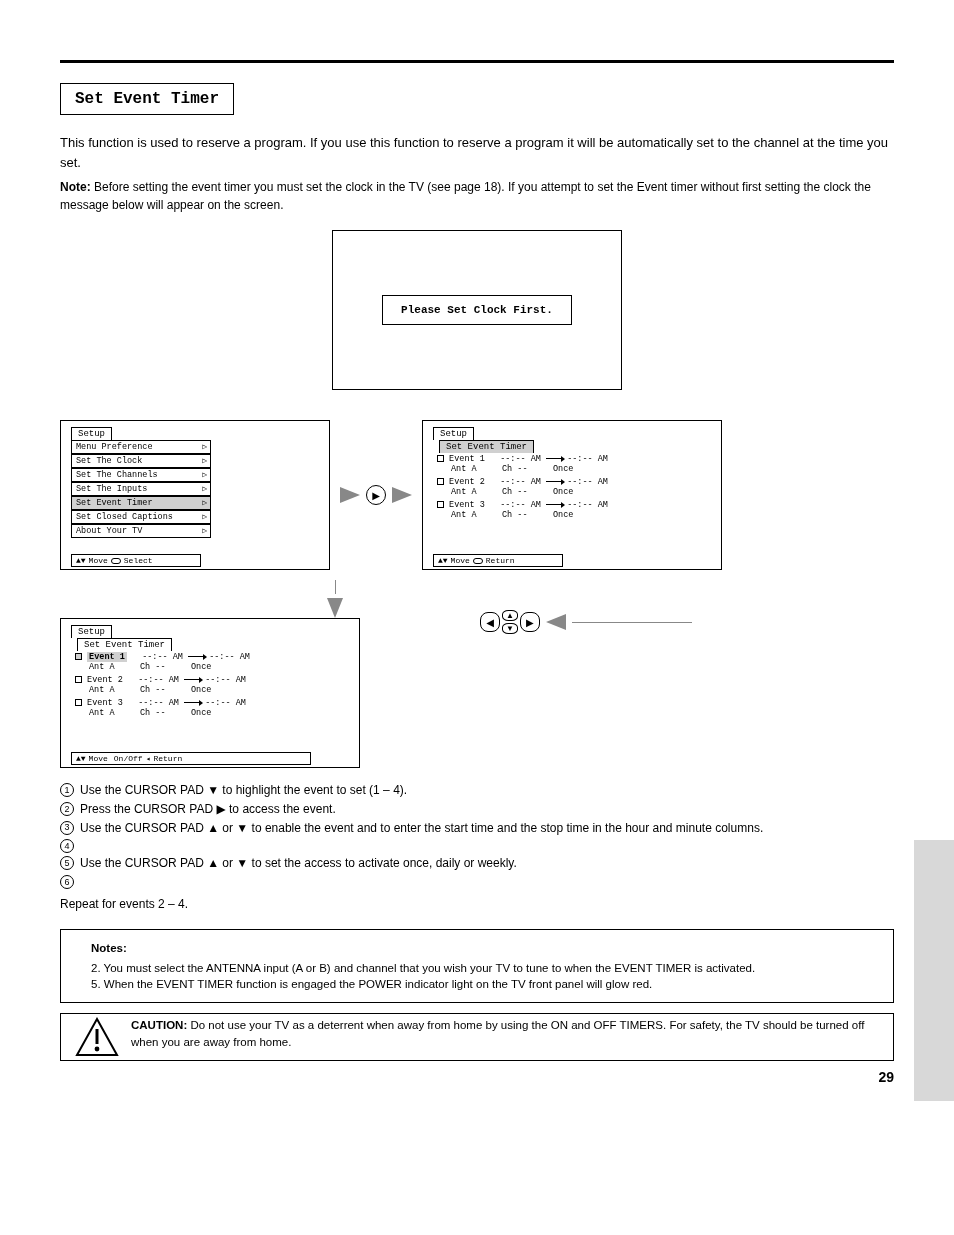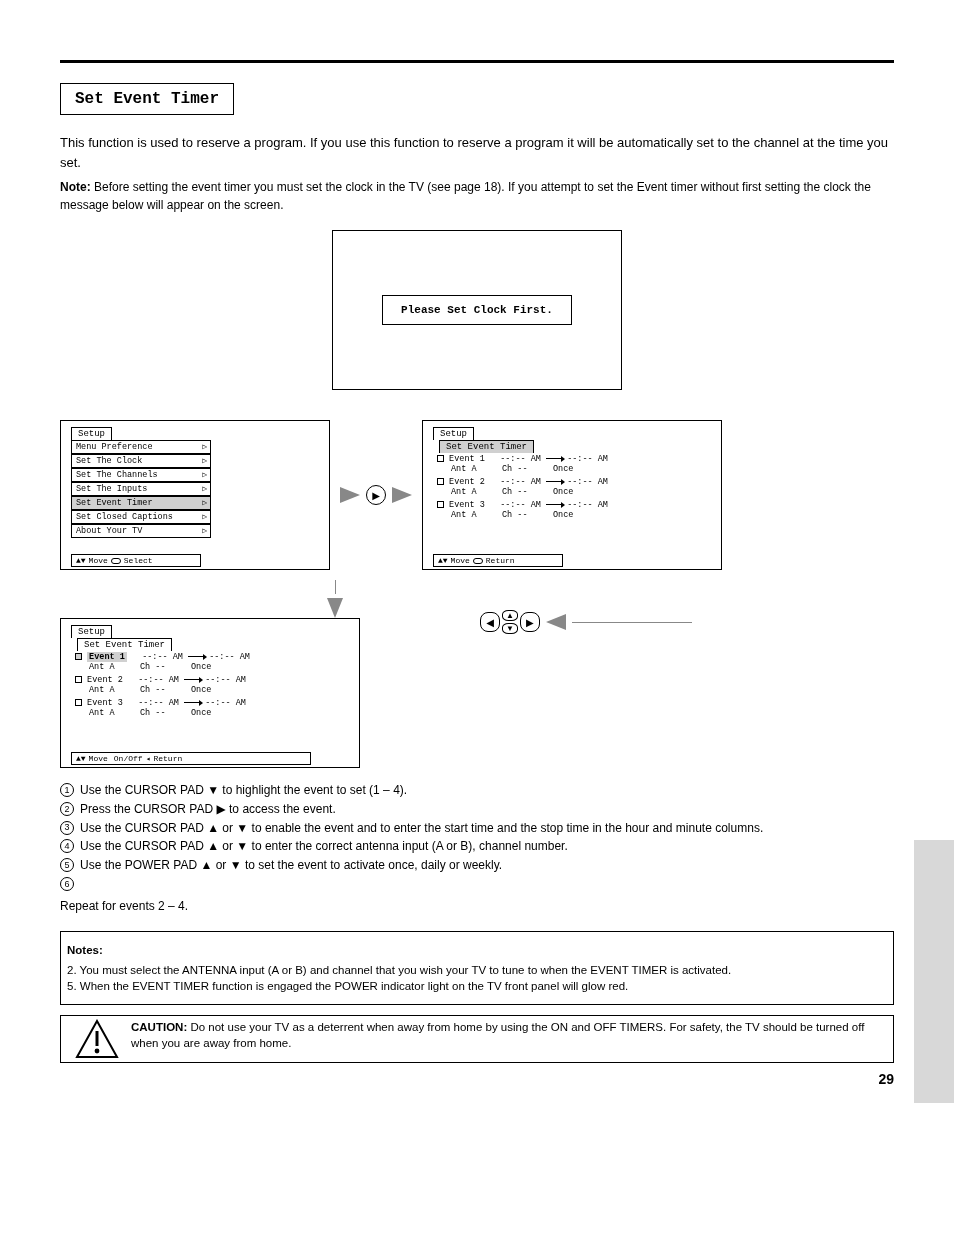--- a/index.html
+++ b/index.html
@@ -235,21 +235,21 @@
     border-radius: 50%;
     font-size: 9px;
     display: flex;
     align-items: center;
     justify-content: center;
     flex-shrink: 0;
     margin-top: 1px;
   }
   .notes-box {
     border: 1px solid #000;
-    padding: 10px 6px;
+    padding: 10px 30px;
     margin-top: 18px;
     font-size: 11.5px;
     line-height: 1.4;
   }
   .notes-title {
     font-weight: bold;
     margin-bottom: 4px;
   }
   .caution-box {
     border: 1px solid #000;
@@ -405,25 +405,24 @@
       <div class="num-item">
         <div class="circ">2</div>
         <div>Press the CURSOR PAD ▶ to access the event.</div>
       </div>
       <div class="num-item">
         <div class="circ">3</div>
         <div>Use the CURSOR PAD ▲ or ▼ to enable the event and to enter the start time and the stop time in the hour and minute columns.</div>
       </div>
       <div class="num-item">
         <div class="circ">4</div>
-        <div>Use the CURSOR PAD ▲ or ▼ to enter the correct antenna input (A or B), channel number.</div>
       </div>
       <div class="num-item">
         <div class="circ">5</div>
-        <div>Use the POWER PAD ▲ or ▼ to set the event to activate once, daily or weekly.</div>
+        <div>Use the CURSOR PAD ▲ or ▼ to set the access to activate once, daily or weekly.</div>
       </div>
       <div class="num-item">
         <div class="circ">6</div>
       </div>
     </div>
 
   <div style="font-size:12px;margin-top:8px;">Repeat for events 2 – 4.</div>
 
   
   <div class="notes-box">

